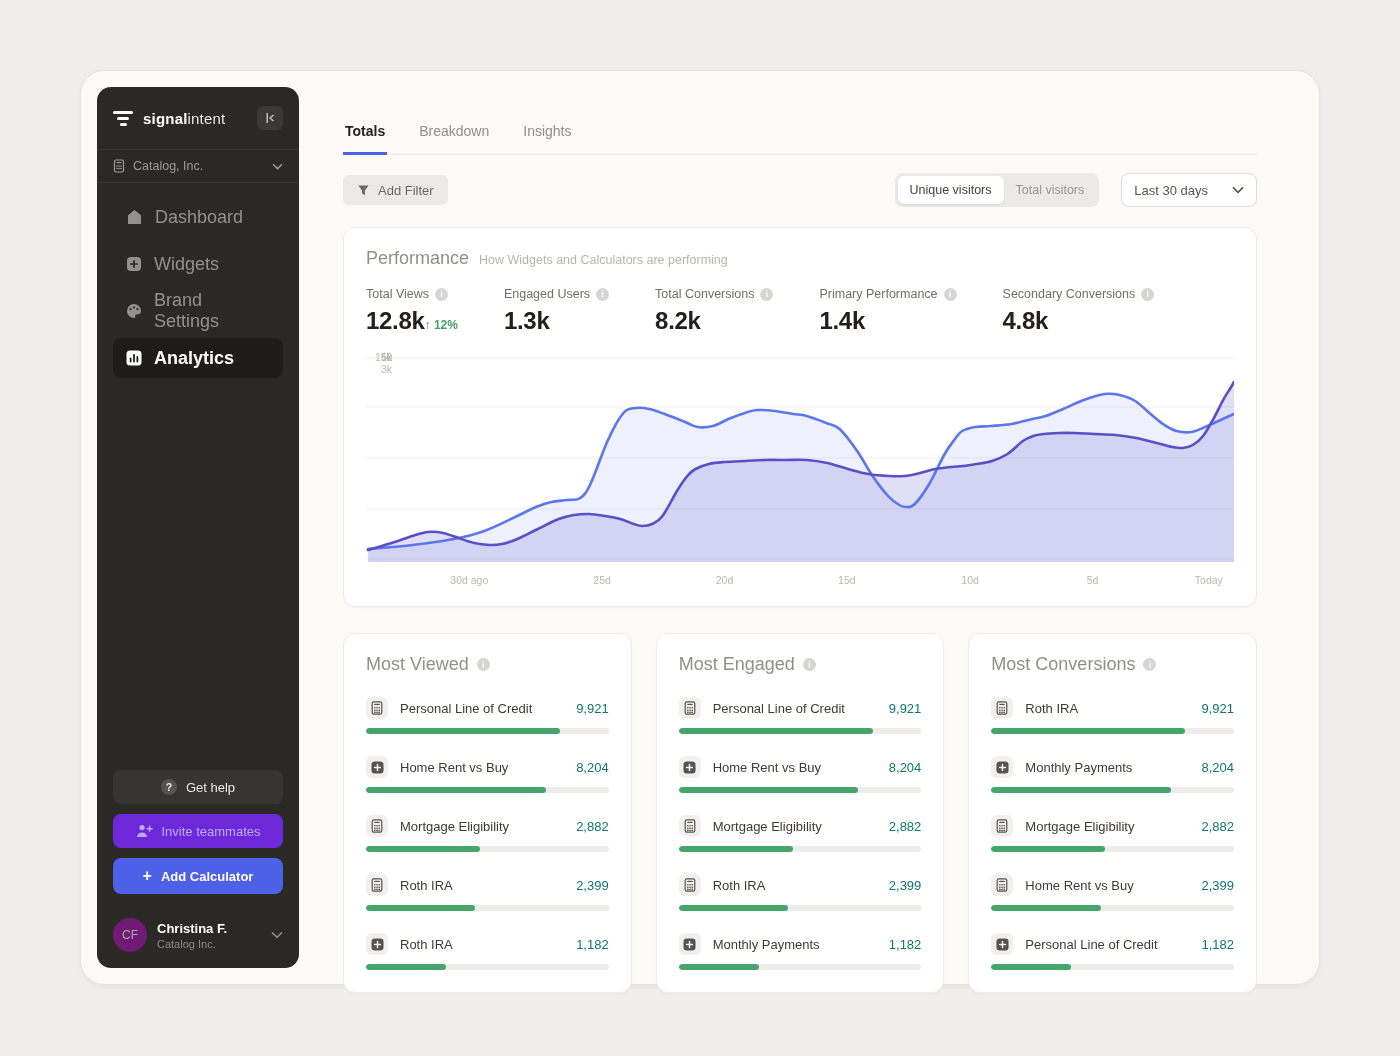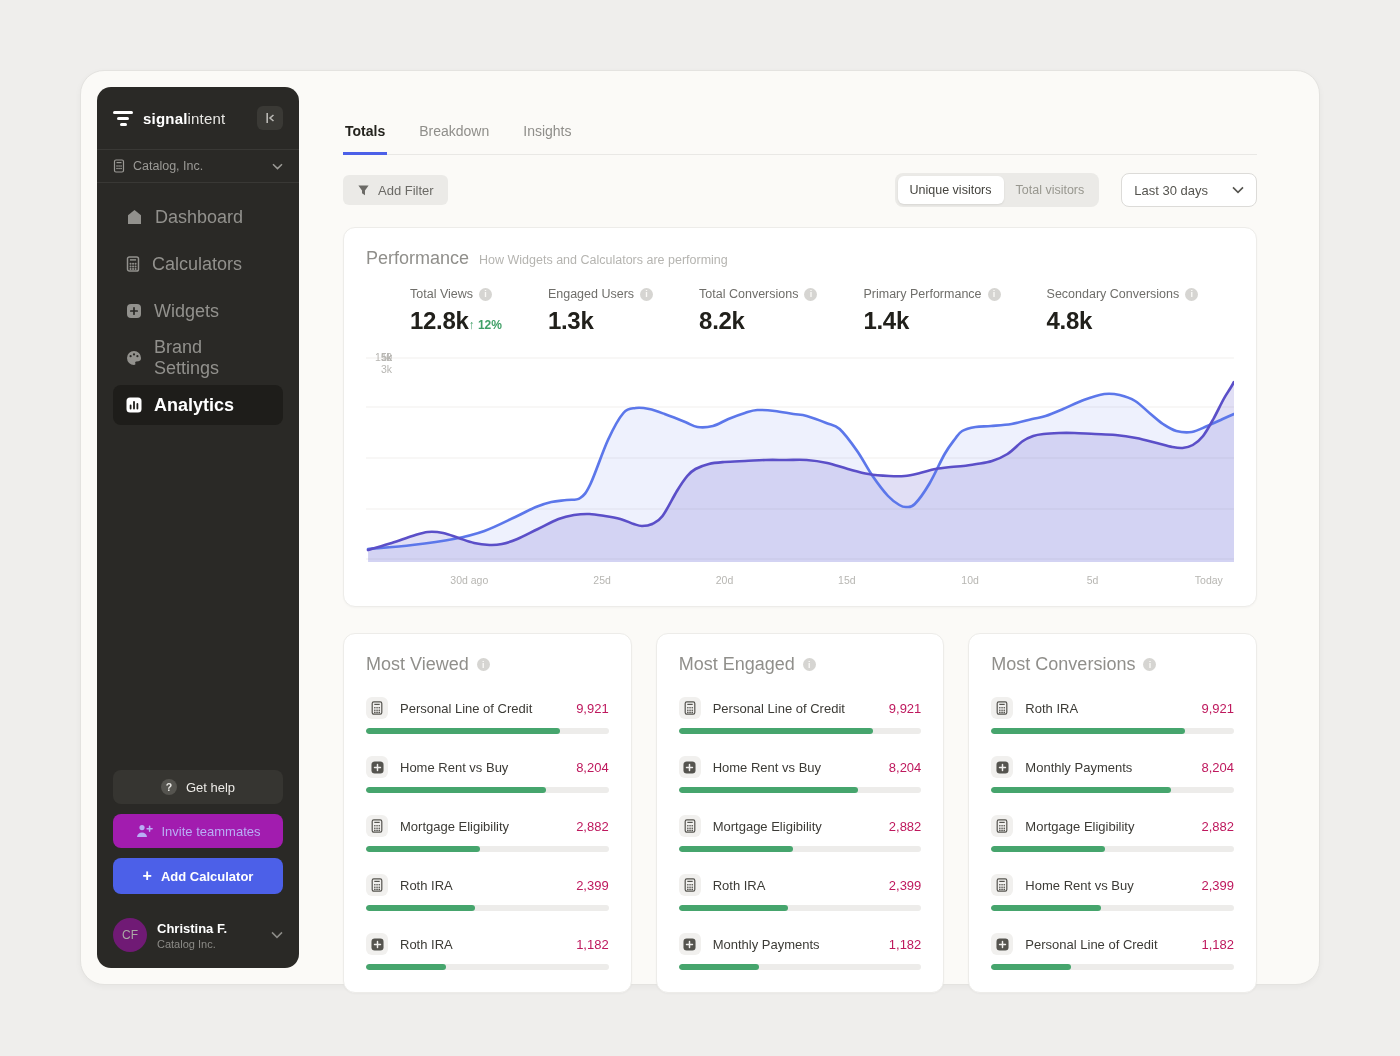--- a/index.html
+++ b/index.html
@@ -30,21 +30,21 @@
   .nav-item { height:40px; border-radius:8px; display:flex; align-items:center; gap:12px;
     padding:0 13px; font-size:18px; color:#92918d; cursor:pointer; }
   .nav-item svg { flex:0 0 auto; }
   .nav-item.active { background:#1e1d1a; color:#ffffff; font-weight:bold; }
   .side-bottom { margin-top:auto; display:flex; flex-direction:column; gap:10px; }
   .side-btn { height:34px; border-radius:8px; display:flex; align-items:center; justify-content:center;
     gap:9px; font-size:13px; cursor:pointer; }
   .btn-help { background:#363531; color:#eceae6; }
   .q-circle { width:16px; height:16px; border-radius:50%; background:#55544f; color:#e8e7e3;
     font-size:10.5px; display:flex; align-items:center; justify-content:center; font-weight:bold; }
-  .btn-invite { background:#a21caf; color:#b9aef5; }
+  .btn-invite { background:#6d28d9; color:#b9aef5; }
   .btn-addcalc { background:#4c60e8; color:#fff; font-weight:bold; height:36px; }
   .btn-addcalc .plus { font-size:16px; font-weight:bold; }
   .user-row { display:flex; align-items:center; gap:10px; margin-top:14px; cursor:pointer; }
   .avatar { width:34px; height:34px; border-radius:50%; background:#701a75; color:#aaa9a5;
     display:flex; align-items:center; justify-content:center; font-size:12px; }
   .user-name { font-size:13px; font-weight:bold; color:#fff; }
   .user-org { font-size:11px; color:#8c8b87; margin-top:2px; }
   .user-row .chev { margin-left:auto; color:#8c8b87; }
 
   
@@ -65,21 +65,21 @@
   .range-select .chev { margin-left:auto; }
 
   .card { background:#fff; border:1px solid #edece9; border-radius:12px; box-shadow:0 1px 2px rgba(0,0,0,.03); }
   .perf-card { margin-top:20px; padding:20px 22px 12px; }
   .card-title-row { display:flex; align-items:baseline; gap:10px; }
   .card-title { font-size:18px; color:#908f8b; }
   .card-subtitle { font-size:12.5px; color:#b5b4b0; }
   .info-icon { width:13px; height:13px; border-radius:50%; background:#d6d5d2; color:#fbfaf7;
     font-size:9px; display:inline-flex; align-items:center; justify-content:center; font-weight:bold;
     vertical-align:middle; cursor:pointer; }
-  .stats { display:flex; gap:46px; margin-top:18px;margin-left:44px; }
+  .stats { display:flex; gap:46px; margin-top:18px; }
   .stat-label { font-size:12.5px; color:#6f6e6a; display:flex; align-items:center; gap:6px; }
   .stat-value-row { margin-top:6px; display:flex; align-items:baseline; }
   .stat-value { font-size:24px; font-weight:bold; color:#21201b; letter-spacing:-.3px; }
   .stat-delta { font-size:12px; color:#3f9f66; font-weight:bold; }
 
   .chart-wrap { display:flex; margin-top:22px;flex-direction:column; }
   .ylabels { width:36px; position:relative; font-size:10.5px; color:#b7b6b2; }
   .ylabels span { position:absolute; right:10px; transform:translateY(-50%); }
   .chart-area { flex:1; min-width:0; }
   .chart-area svg { display:block; width:100%; height:207px; }
@@ -88,21 +88,21 @@
 
   .cards-row { display:flex; gap:24px; margin-top:26px; }
   .list-card { flex:1; padding:20px 22px 8px; }
   .list-card .card-title-row { gap:8px; align-items:center; }
   .rows { margin-top:14px; }
   .item-row { padding:8px 0 14px; cursor:pointer; }
   .item-top { display:flex; align-items:center; gap:12px; }
   .chip { width:22px; height:22px; border-radius:6px; background:#f1f0ee; color:#55544f;
     display:flex; align-items:center; justify-content:center; }
   .item-name { flex:1; font-size:13px; color:#3c3b36; }
-  .item-value { font-size:13px; color:#be185d; }
+  .item-value { font-size:13px; color:#0f766e; }
   .bar-track { margin-top:9px; height:6px; border-radius:3px; background:#edecea; overflow:hidden; }
   .bar-fill { height:100%; border-radius:3px; background:#46a56d; }
 </style>
 </head>
 <body>
 
 <div class="frame">
 
   <aside class="sidebar">
     <div class="logo-row">
@@ -131,28 +131,20 @@
           <path d="M1 1.2 5.5 5.6 10 1.2"></path>
         </svg>
     </div>
 
     <nav class="nav">
       <div class="nav-item">
         <svg width="17" height="16" viewBox="0 0 17 16" fill="currentColor">
             <path d="M8.5 1 15 6.2V15H2V6.2Z"></path>
           </svg>
         <span>Dashboard</span>
-      </div>
-      <div class="nav-item">
-        <svg width="14" height="16" viewBox="0 0 12 14" fill="none" stroke="currentColor" stroke-width="1.3">
-            <rect x="1.2" y="0.8" width="9.6" height="12.4" rx="1.6"></rect>
-            <path d="M3.3 3.4h5.4"></path>
-            <path d="M3.8 6.7h.1M6 6.7h.1M8.2 6.7h.1M3.8 9.2h.1M6 9.2h.1M8.2 9.2h.1M3.8 11.4h.1M6 11.4h.1M8.2 11.4h.1" stroke-linecap="round" stroke-width="1.7"></path>
-          </svg>
-        <span>Calculators</span>
       </div>
       <div class="nav-item">
         <svg width="16" height="16" viewBox="0 0 16 16">
             <rect x="1" y="1" width="14" height="14" rx="4" fill="currentColor"></rect>
             <path d="M8 4.8v6.4M4.8 8h6.4" stroke="#2a2926" stroke-width="1.7" stroke-linecap="round"></path>
           </svg>
         <span>Widgets</span>
       </div>
       <div class="nav-item">
         <svg width="16" height="16" viewBox="0 0 16 16" fill="currentColor">

